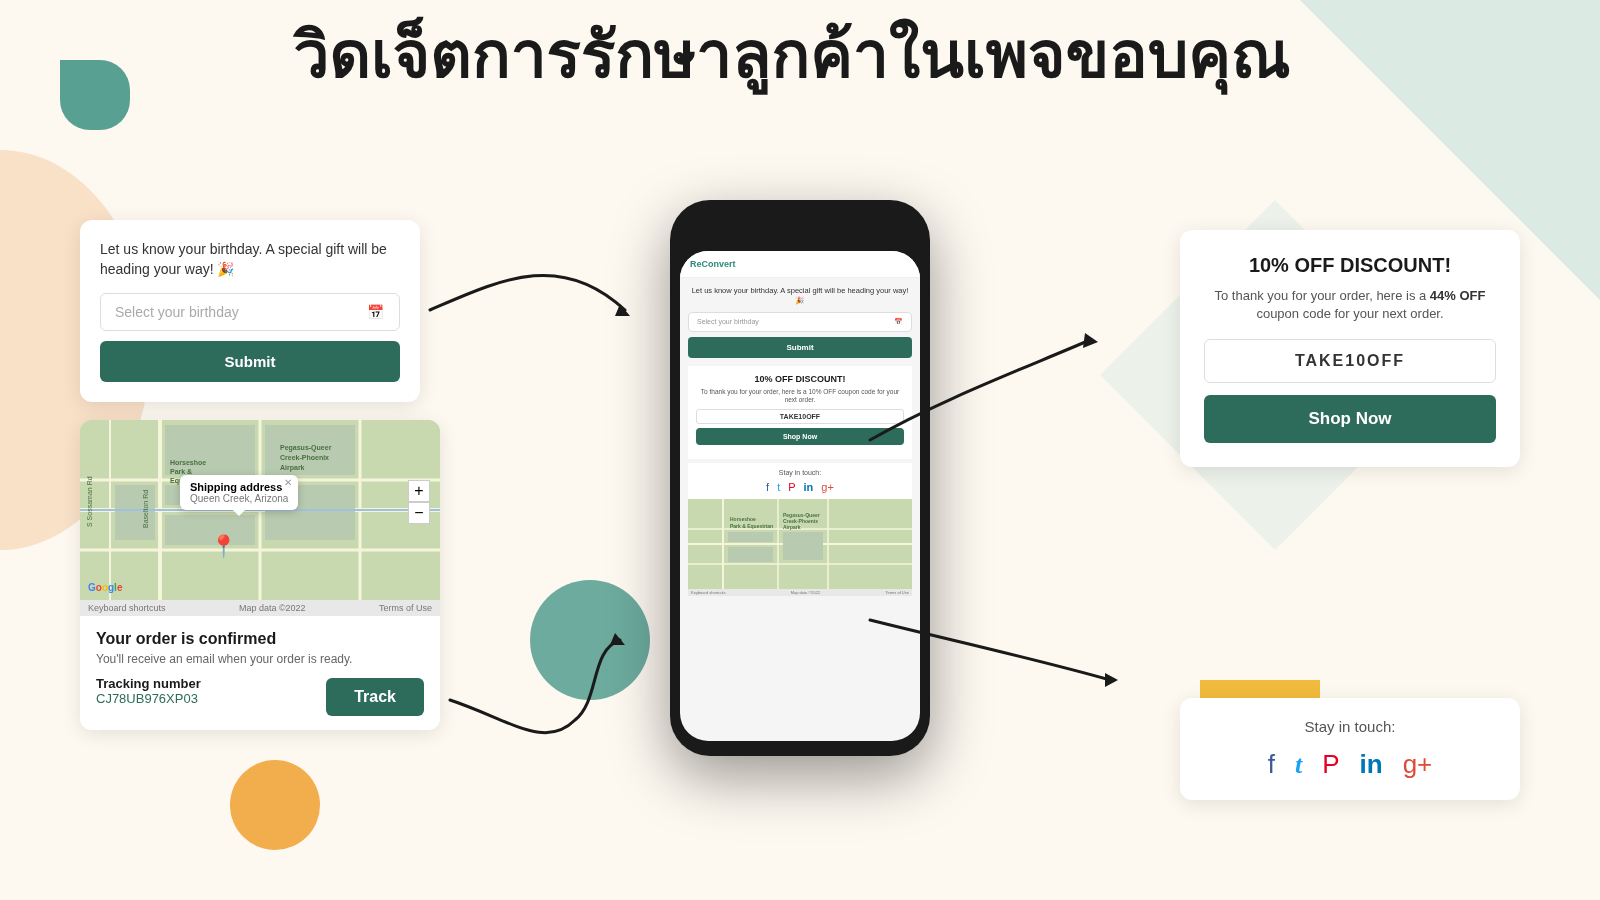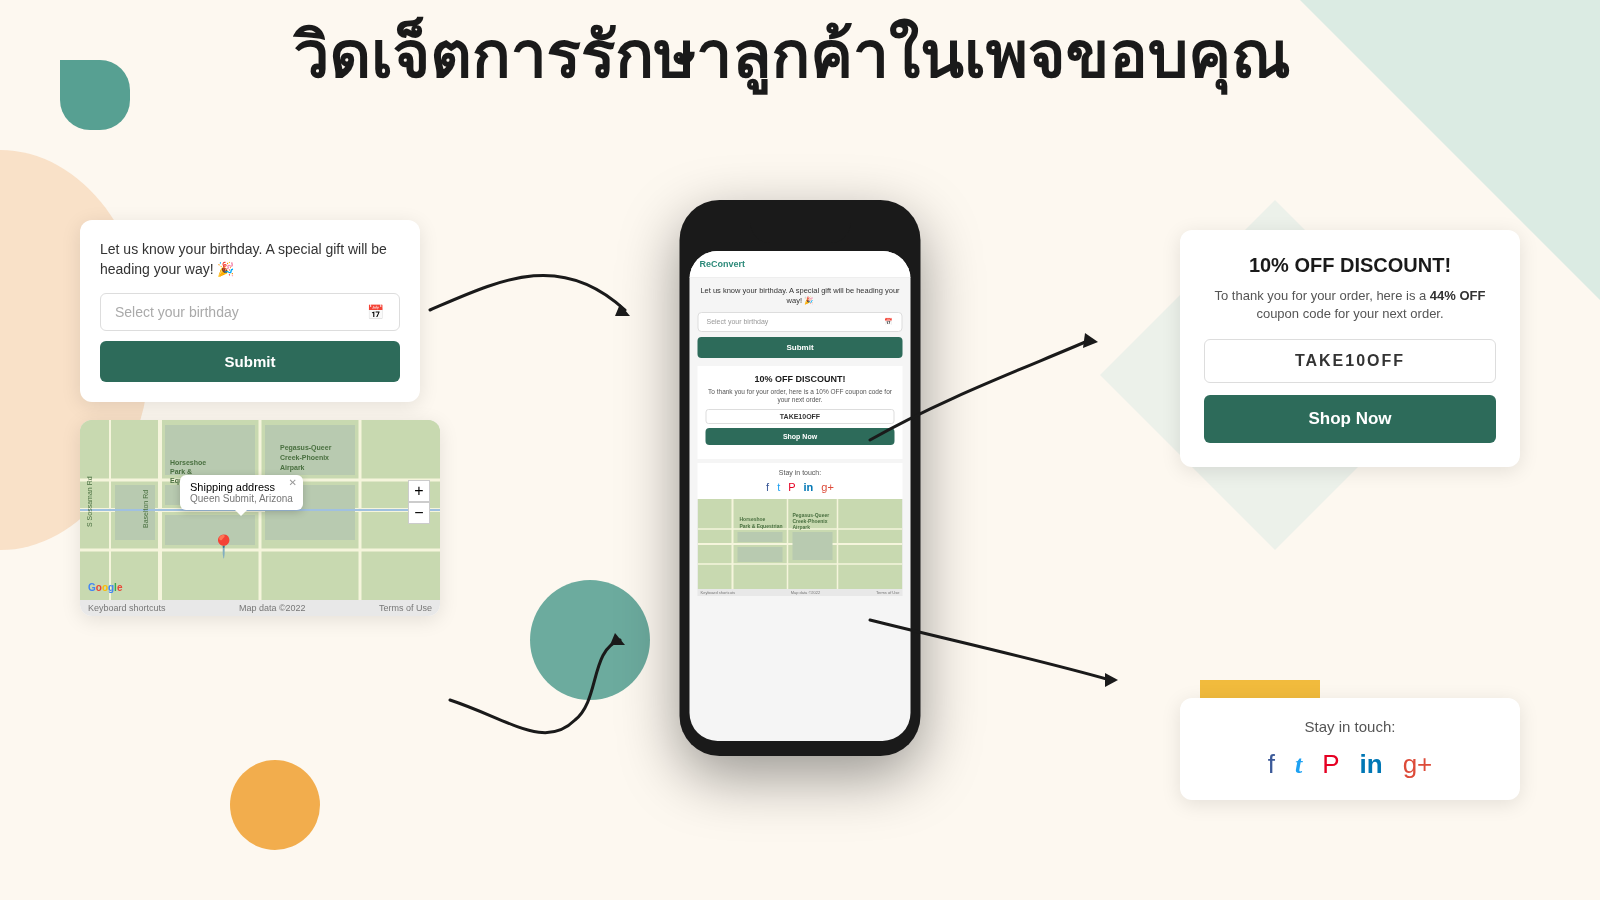--- a/index.html
+++ b/index.html
@@ -89,21 +89,21 @@
       margin-top: 10px;
       font-family: 'Arial', sans-serif;
     }
 
     
     .phone-container {
       position: absolute;
       top: 200px;
       left: 50%;
       transform: translateX(-50%);
-      width: 241px;
+      width: 260px;
     }
     .phone-frame {
       background: #1a1a1a;
       border-radius: 40px;
       padding: 15px 10px;
       box-shadow: 0 20px 60px rgba(0,0,0,0.4);
       position: relative;
     }
     .phone-notch {
       width: 100px;
@@ -534,39 +534,50 @@
       <text x="90" y="63" font-size="7" fill="#4a7040" font-weight="bold">Equestrian</text>
       <text x="200" y="30" font-size="7" fill="#4a7040" font-weight="bold">Pegasus-Queer</text>
       <text x="200" y="40" font-size="7" fill="#4a7040" font-weight="bold">Creek-Phoenix</text>
       <text x="200" y="50" font-size="7" fill="#4a7040" font-weight="bold">Airpark</text>
       <text x="5" y="100" font-size="7" fill="#4a7040" transform="rotate(-90, 12, 100)">S Sossaman Rd</text>
       <text x="60" y="100" font-size="7" fill="#4a7040" transform="rotate(-90, 68, 100)">Baselton Rd</text>
     </svg>
 
     <div class="map-tooltip">
       <span class="map-close">✕</span>
-      <div style="font-size:11px;font-weight:normal;">Shipping address</div>
-      <div class="map-tooltip-addr">Queen Submit, Arizona</div>
+      <div style="font-size:11px;font-weight:bold;">Shipping address</div>
+      <div class="map-tooltip-addr">Queen Creek, Arizona</div>
     </div>
 
     <div class="map-pin">📍</div>
 
     <div class="map-controls">
       <span class="map-btn">+</span>
       <span class="map-btn">−</span>
     </div>
 
     <div class="map-google-logo">
       <span style="font-size:10px;font-weight:bold;color:#4285F4">G</span><span style="font-size:10px;font-weight:bold;color:#EA4335">o</span><span style="font-size:10px;font-weight:bold;color:#FBBC05">o</span><span style="font-size:10px;font-weight:bold;color:#4285F4">g</span><span style="font-size:10px;font-weight:bold;color:#34A853">l</span><span style="font-size:10px;font-weight:bold;color:#EA4335">e</span>
     </div>
   </div>
   <div class="map-footer-bar">
     <span>Keyboard shortcuts</span>
     <span>Map data ©2022</span>
     <span>Terms of Use</span>
+  </div>
+  <div class="widget-map-bottom">
+    <div class="order-confirmed">Your order is confirmed</div>
+    <div class="order-email">You'll receive an email when your order is ready.</div>
+    <div style="display:flex;justify-content:space-between;align-items:flex-end;">
+      <div>
+        <div class="tracking-number-label">Tracking number</div>
+        <div class="tracking-number-value">CJ78UB976XP03</div>
+      </div>
+      <div class="track-btn">Track</div>
+    </div>
   </div>
 </div>
 
 <div class="widget-discount">
   <div class="discount-title">10% OFF DISCOUNT!</div>
   <div class="discount-desc">
     To thank you for your order, here is a <strong>44% OFF</strong> coupon code for your next order.
   </div>
   <div class="coupon-box">TAKE10OFF</div>
   <div class="shop-now-btn">Shop Now</div>

